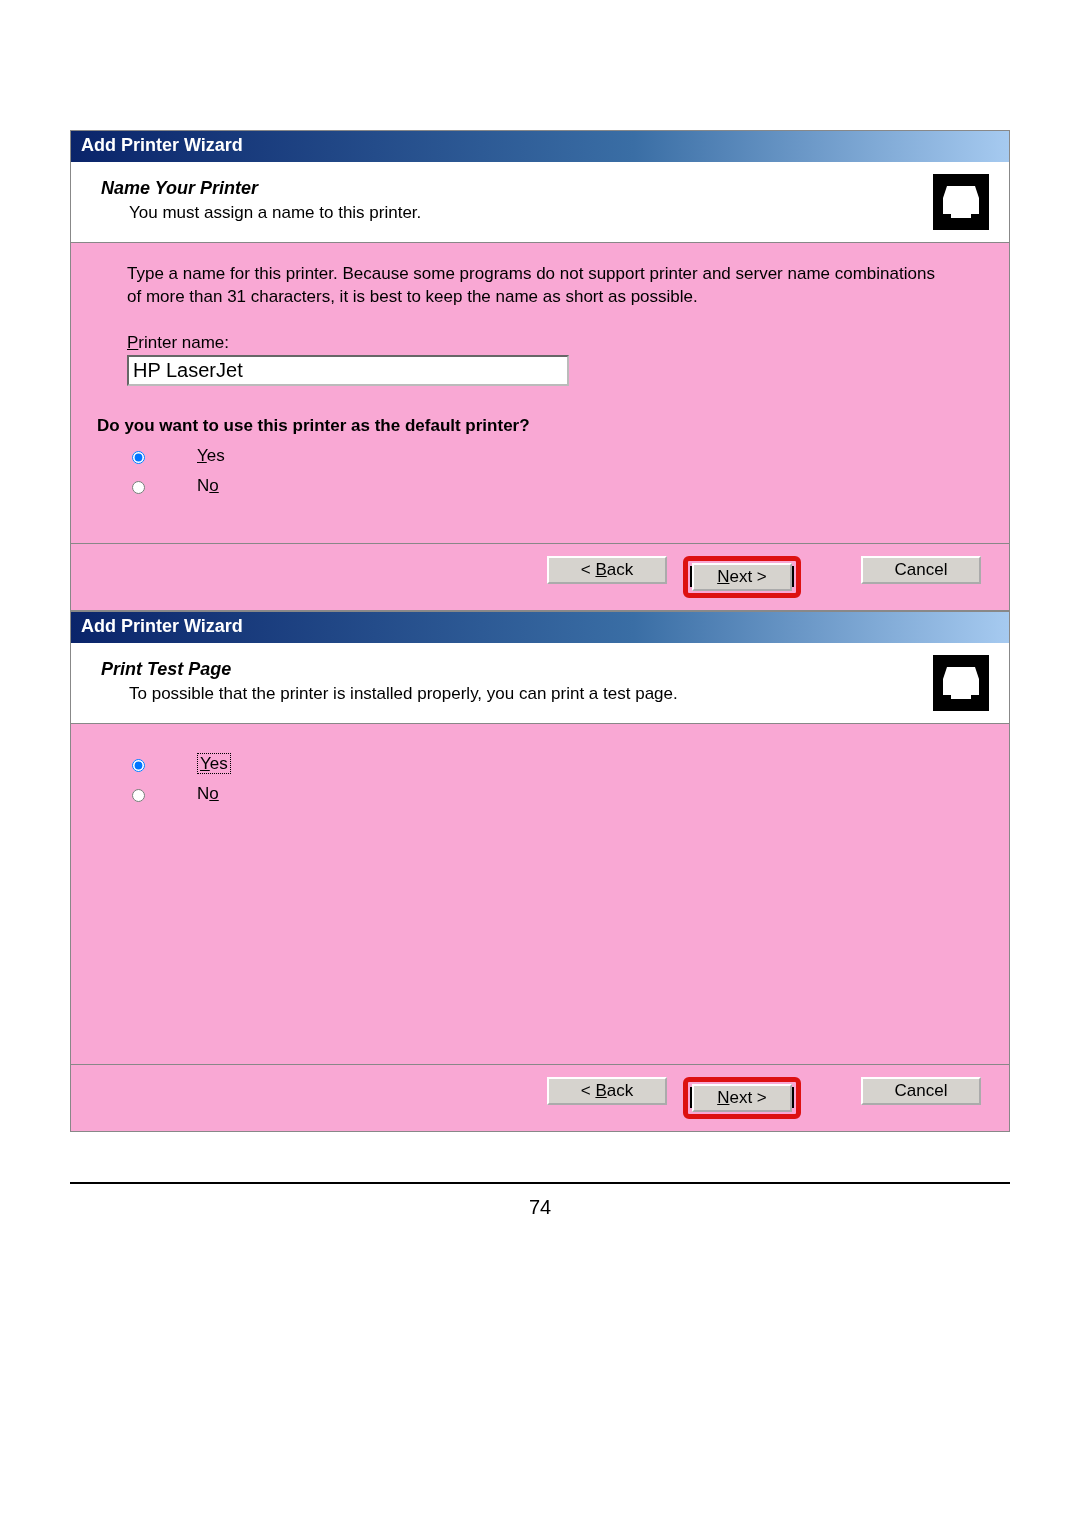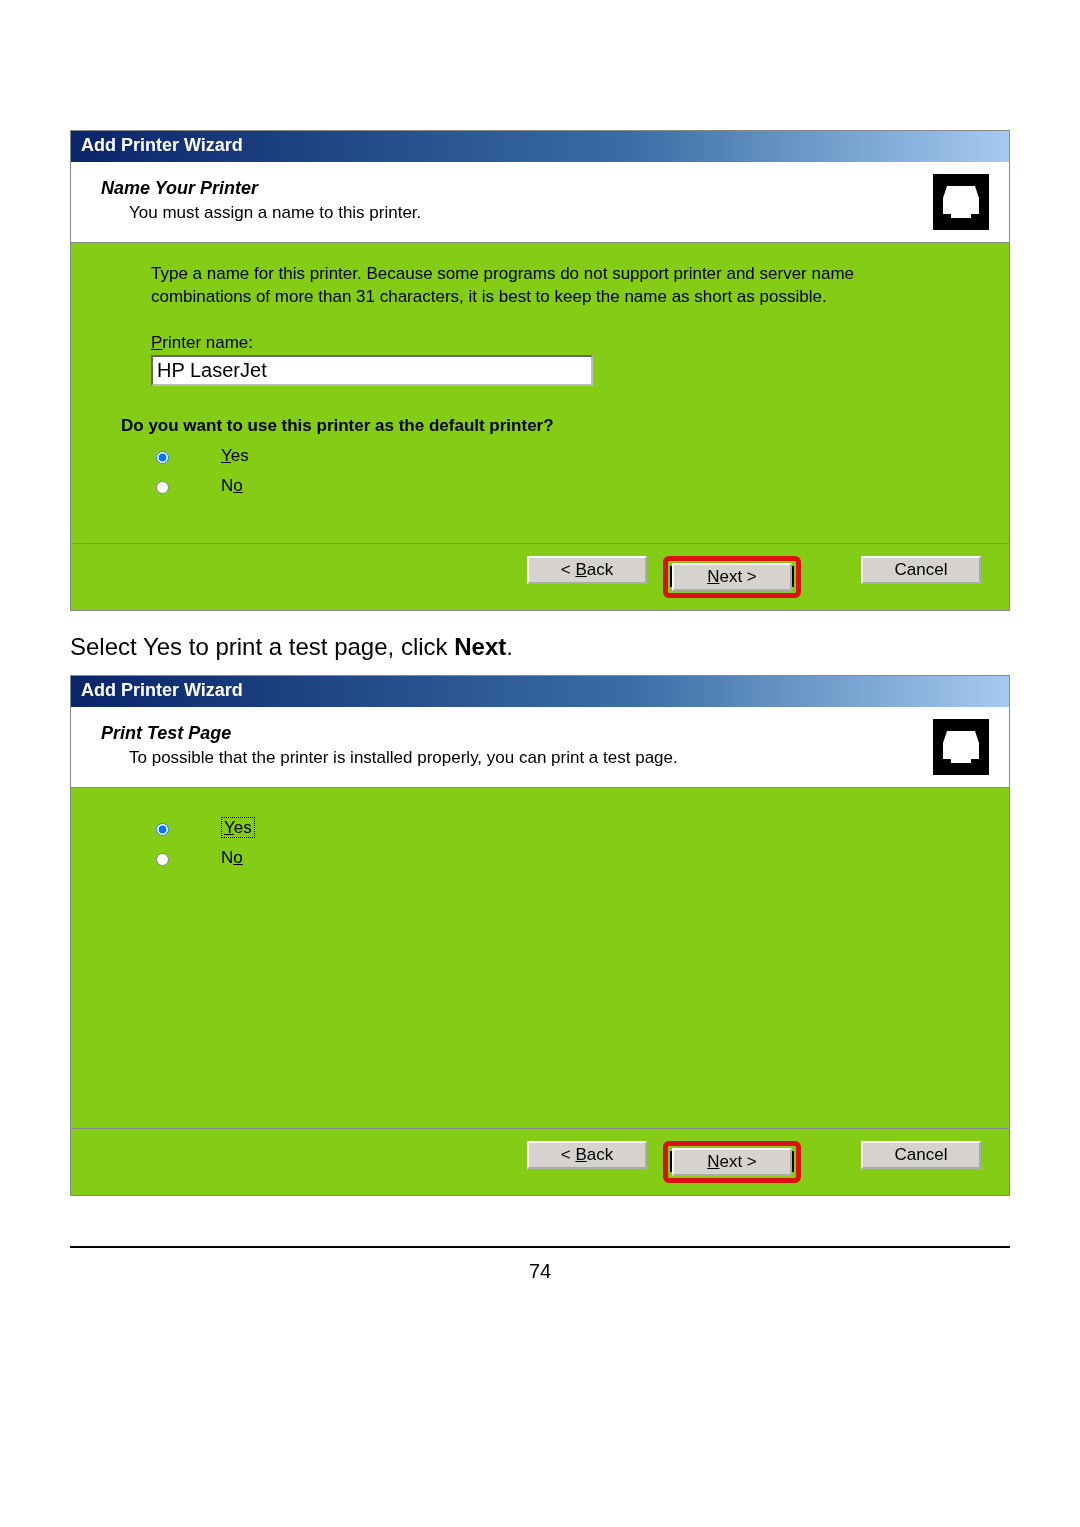--- a/index.html
+++ b/index.html
@@ -7,21 +7,21 @@
     padding: 0;
     background: #fff;
     font-family: Tahoma, Arial, sans-serif;
     width: 1080px;
   }
   .page {
     padding: 130px 70px 40px 70px;
   }
   .wizard {
     border: 1px solid #888;
-    background: #84cc16;
+    background: #f9a8d4;
     width: 100%;
     box-sizing: border-box;
   }
   .titlebar {
     background: linear-gradient(to right, #0a246a 0%, #3a6ea5 60%, #a6caf0 100%);
     color: #fff;
     font-weight: bold;
     font-size: 18px;
     padding: 4px 10px 6px 10px;
   }
@@ -45,21 +45,21 @@
     margin-left: 28px;
   }
   .printer-icon {
     width: 56px; height: 56px;
     background: #000;
     position: relative;
     flex-shrink: 0;
   }
   .printer-icon svg { width: 56px; height: 56px; }
   .body-area {
-    padding: 20px 60px 20px 80px;
+    padding: 20px 60px 20px 56px;
     font-size: 17px;
     color: #000;
     min-height: 260px;
   }
   .instr { margin-bottom: 24px; line-height: 1.35; }
   .field-label { margin-bottom: 2px; }
   .field-label .ul { text-decoration: underline; }
   .text-input {
     width: 430px;
     font-size: 20px;
@@ -100,21 +100,21 @@
     border-radius: 6px;
     padding: 2px;
     display: inline-block;
   }
   .btn-default {
     border: 2px solid #000;
     padding: 0;
   }
   .btn-default .btn {
     border: 2px outset #fff;
-    width: 120px;
+    width: 100px;
     text-align: center;
   }
   .btn-gap { width: 28px; }
   .caption {
     font-size: 24px;
     margin: 22px 0 14px 0;
     font-family: Arial, sans-serif;
   }
   .caption b { font-weight: bold; }
   .footer-rule {
@@ -163,23 +163,20 @@
       </div>
     </div>
     <div class="button-bar">
       <span class="btn-wrap"><button class="btn"><span>&lt; </span><span class="ul">B</span><span>ack</span></button></span>
       <span class="highlight-wrap"><span class="btn-default"><button class="btn"><span class="ul">N</span><span>ext &gt;</span></button></span></span>
       <span class="btn-gap"></span>
       <span class="btn-wrap"><button class="btn">Cancel</button></span>
     </div>
   </div>
 
-  <div class="caption">
-    <span>Select Yes to print a test page, click </span><b>Next</b><span>.</span>
-  </div>
 
   <div class="wizard">
     <div class="titlebar">Add Printer Wizard</div>
     <div class="header">
       <div class="header-text">
         <div class="header-title">Print Test Page</div>
         <div class="header-subtitle">To possible that the printer is installed properly, you can print a test page.</div>
       </div>
       <div class="printer-icon">
         <svg viewBox="0 0 56 56">

